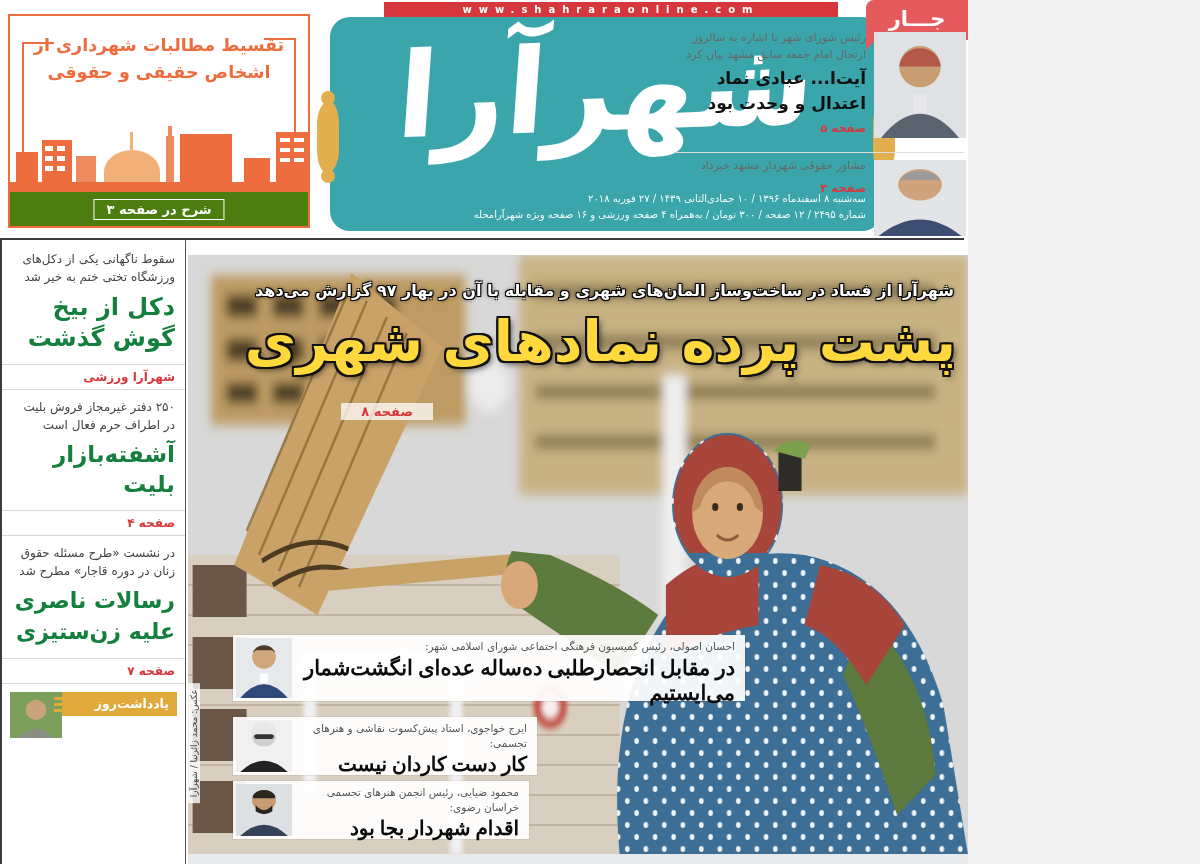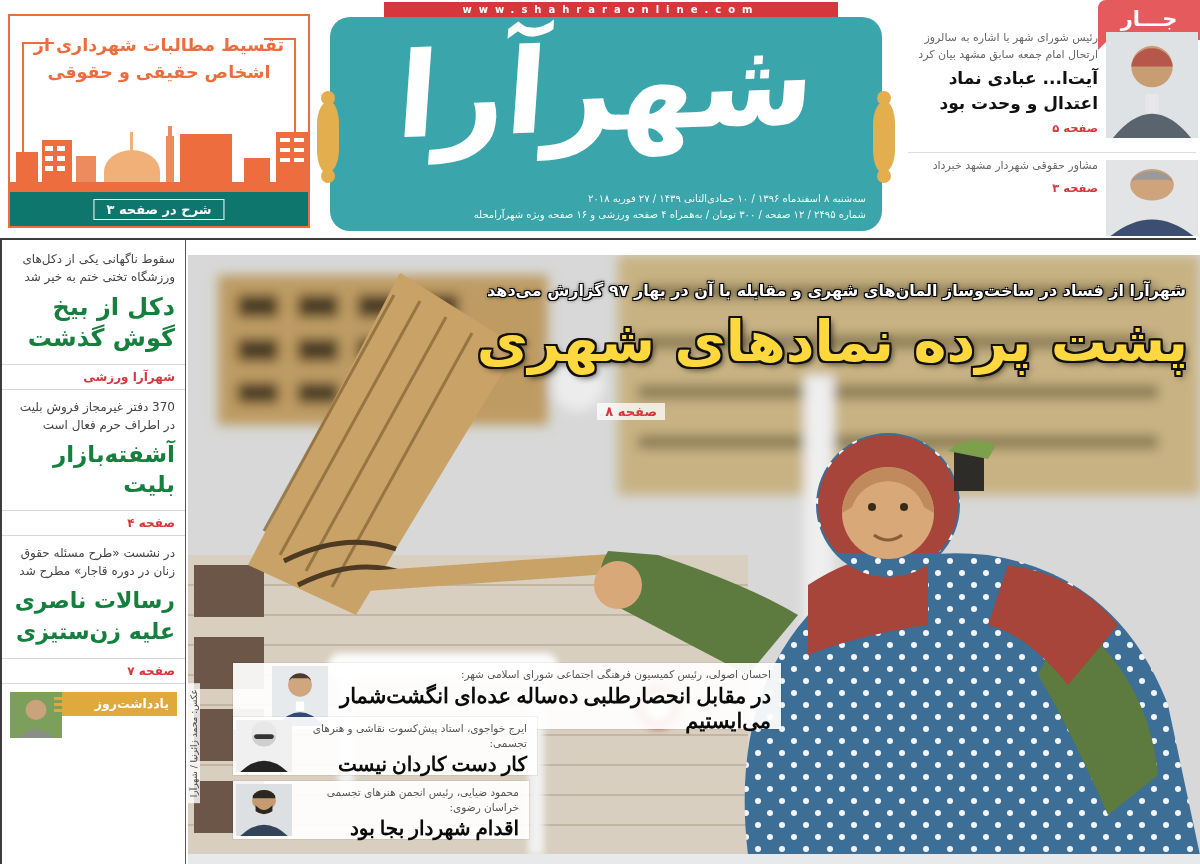--- a/index.html
+++ b/index.html
@@ -1,16 +1,16 @@
 <!DOCTYPE html>
 <html lang="fa"><head>
 <meta charset="utf-8">
 <style>
   html,body{margin:0;padding:0;background:#f2f2f2;}
-  .page{position:relative;width:1200px;height:864px;background:#fff;overflow:hidden;
+  .page{position:relative;width:968px;height:864px;background:#fff;overflow:hidden;
         font-family:"DejaVu Sans",sans-serif;direction:rtl;}
   
   .url-band{position:absolute;left:384px;top:2px;width:454px;height:15px;background:#d6373d;
             color:#fff;font-weight:bold;font-size:10px;letter-spacing:7px;text-align:center;
             line-height:15px;direction:ltr;}
   
   .masthead{position:absolute;left:330px;top:17px;width:552px;height:214px;background:#3aa6ab;
             border-radius:20px;}
   .logo{position:absolute;top:8px;left:0;right:0;text-align:center;color:#fff;
         font-size:118px;font-weight:bold;line-height:1.1;transform:skewX(-6deg) rotate(-2deg);}
@@ -26,21 +26,21 @@
                   background:#e2ae4e;border-radius:50%;}
   
   .promo{position:absolute;left:8px;top:14px;width:302px;height:214px;background:#fff;
          border:2px solid #ed6d3e;box-sizing:border-box;overflow:hidden;}
   .promo-title{margin:16px 14px 0;color:#ed6d3e;font-weight:bold;font-size:17.5px;
                line-height:1.55;text-align:center;}
   .promo-bracket{position:absolute;top:26px;width:30px;height:120px;border-top:2px solid #ed6d3e;}
   .promo-bracket.l{left:12px;border-left:2px solid #ed6d3e;}
   .promo-bracket.r{right:12px;border-right:2px solid #ed6d3e;top:22px;}
   .promo-sky{position:absolute;left:0;right:0;bottom:32px;height:72px;}
-  .promo-band{position:absolute;left:0;right:0;bottom:0;height:34px;background:#0f766e;}
+  .promo-band{position:absolute;left:0;right:0;bottom:0;height:34px;background:#4d7c0f;}
   .promo-note{position:absolute;left:50%;bottom:6px;transform:translateX(-50%);
               border:1.5px solid #fff;color:#fff;font-weight:bold;font-size:13px;
               padding:2px 12px;white-space:nowrap;}
   
   .right-col{position:absolute;right:0;top:0;width:296px;height:238px;}
   .jar{position:absolute;right:0;top:0;width:102px;height:40px;background:#e45a5d;
        border-radius:8px 0 0 8px;color:#fff;font-weight:bold;font-size:21px;text-align:center;
        line-height:38px;}
   .jar:after{content:"";position:absolute;left:-0px;bottom:-10px;border:10px solid transparent;
              border-top-color:#e45a5d;border-left-color:#e45a5d;width:0;height:0;}
@@ -83,31 +83,31 @@
               overflow:hidden;}
   .photo-svg{position:absolute;inset:0;width:100%;height:100%;}
   .main-kicker{position:absolute;right:14px;top:26px;color:#fff;font-weight:bold;font-size:16px;
                text-shadow:0 0 4px #000,1px 1px 0 #000,-1px -1px 0 #000,1px -1px 0 #000,-1px 1px 0 #000;}
   .main-headline{position:absolute;right:12px;top:54px;color:#ffd83d;font-weight:bold;font-size:56px;
                  letter-spacing:-1px;
                  text-shadow:2px 0 0 #111,-2px 0 0 #111,0 2px 0 #111,0 -2px 0 #111,
                              2px 2px 0 #111,-2px -2px 0 #111,2px -2px 0 #111,-2px 2px 0 #111,
                              3px 3px 6px rgba(0,0,0,.6);}
   .main-page{position:absolute;right:535px;top:148px;color:#d6373d;font-weight:bold;font-size:13px;
-             background:rgba(255,255,255,.75);padding:1px 8px;}
+             background:rgba(255,255,255,.75);padding:1px 20px;}
   .credit{position:absolute;left:0;bottom:52px;writing-mode:vertical-rl;transform:rotate(180deg);
           font-size:9px;color:#444;background:rgba(255,255,255,.8);padding:6px 1px;}
   
   .sub-box{position:absolute;background:rgba(255,255,255,.93);display:flex;direction:ltr;
            box-shadow:0 0 0 1px rgba(0,0,0,.05);}
   .sub-box .sb-photo{flex:0 0 56px;margin:3px;background:#cfd4d8;overflow:hidden;}
   .sub-box .sb-body{flex:1;direction:rtl;text-align:right;padding:4px 10px 4px 6px;}
   .sub-kicker{color:#555;font-size:10.5px;line-height:1.4;}
   .sub-title{color:#0b0b0b;font-weight:bold;font-family:Liberation Serif, serif;}
-  .sub-box.b1{left:45px;top:408px;width:512px;height:66px;padding-left:36px;}
+  .sub-box.b1{left:45px;top:380px;width:512px;height:66px;}
   .sub-box.b1 .sub-title{font-size:21px;margin-top:2px;}
   .sub-box.b2{left:45px;top:462px;width:304px;height:58px;}
   .sub-box.b2 .sub-title{font-size:20px;margin-top:2px;}
   .sub-box.b3{left:45px;top:526px;width:296px;height:58px;}
   .sub-box.b3 .sub-title{font-size:20px;margin-top:2px;}
   .bottom-strip{position:absolute;left:188px;right:0;bottom:0;height:10px;background:#e8e9ea;}
   .avatar-svg{width:100%;height:100%;display:block;}
 </style>
 </head>
 <body>
@@ -202,21 +202,21 @@
 
   <div class="sidebar">
 
     <div>
       <div class="sb-kicker">سقوط ناگهانی یکی از دکل‌های ورزشگاه تختی ختم به خیر شد</div>
       <div class="sb-title t1">دکل از بیخ گوش گذشت</div>
       <span class="sb-label">شهرآرا ورزشی</span>
     </div>
 
     <div>
-      <div class="sb-kicker">370 دفتر غیرمجاز فروش بلیت در اطراف حرم فعال است</div>
+      <div class="sb-kicker">۲۵۰ دفتر غیرمجاز فروش بلیت در اطراف حرم فعال است</div>
       <div class="sb-title t2">آشفته‌بازار بلیت</div>
       <span class="sb-label">صفحه ۴</span>
     </div>
 
 
     <div>
       <div class="sb-kicker">در نشست «طرح مسئله حقوق زنان در دوره قاجار» مطرح شد</div>
       <div class="sb-title t4">رسالات ناصری علیه زن‌ستیزی</div>
       <span class="sb-label">صفحه ۷</span>
     </div>

